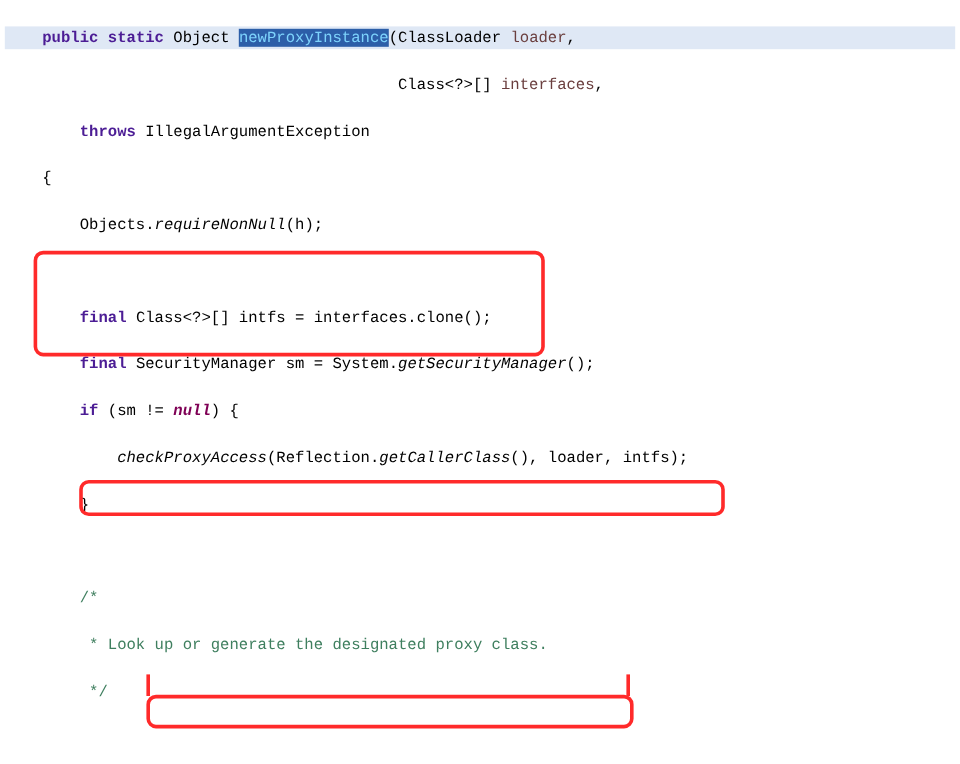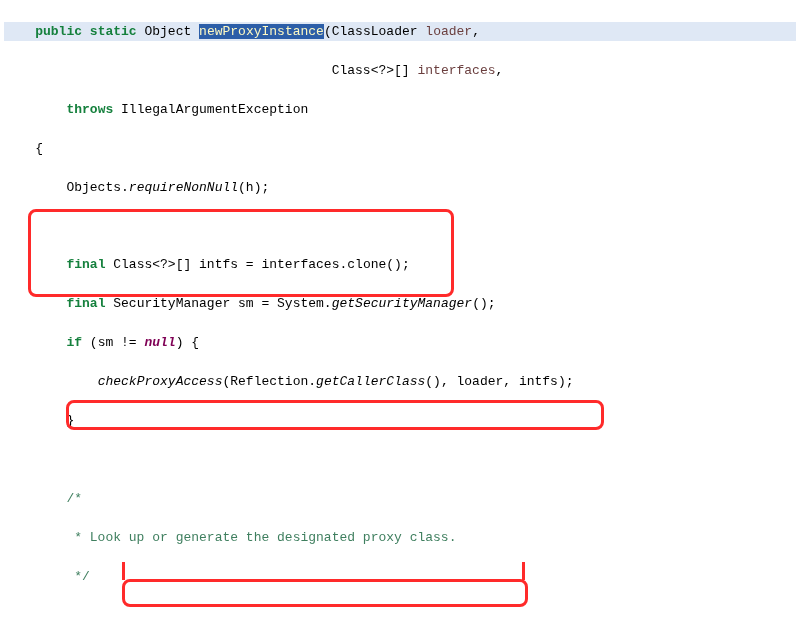--- a/index.html
+++ b/index.html
@@ -14,25 +14,25 @@
     height: 637px;
     overflow: hidden;
     position: relative;
   }
   .code-area {
     padding: 2px 4px;
     white-space: pre;
   }
   .line { display: block; min-height: 19px; }
   .hl-line { background: #dfe8f5; }
-  .kw     { color: #15803d; font-weight: bold; }                       
+  .kw     { color: #4c1d95; font-weight: bold; }                       
   .method { font-style: italic; }                       
   .param  { color: #6a3e3e; }                       
   .cmt    { color: #3f7f5f; }                       
-  .sel    { background: #2c5ea8; color: #fef9c3; } 
+  .sel    { background: #2c5ea8; color: #7dd3fc; } 
   .kw-null { color: #7f0055; font-weight: bold; font-style: italic; }
 
   
   .redbox {
     position: absolute;
     border: 3px solid #ff2a2a;
     border-radius: 8px;
     pointer-events: none;
     background: transparent;
   }

